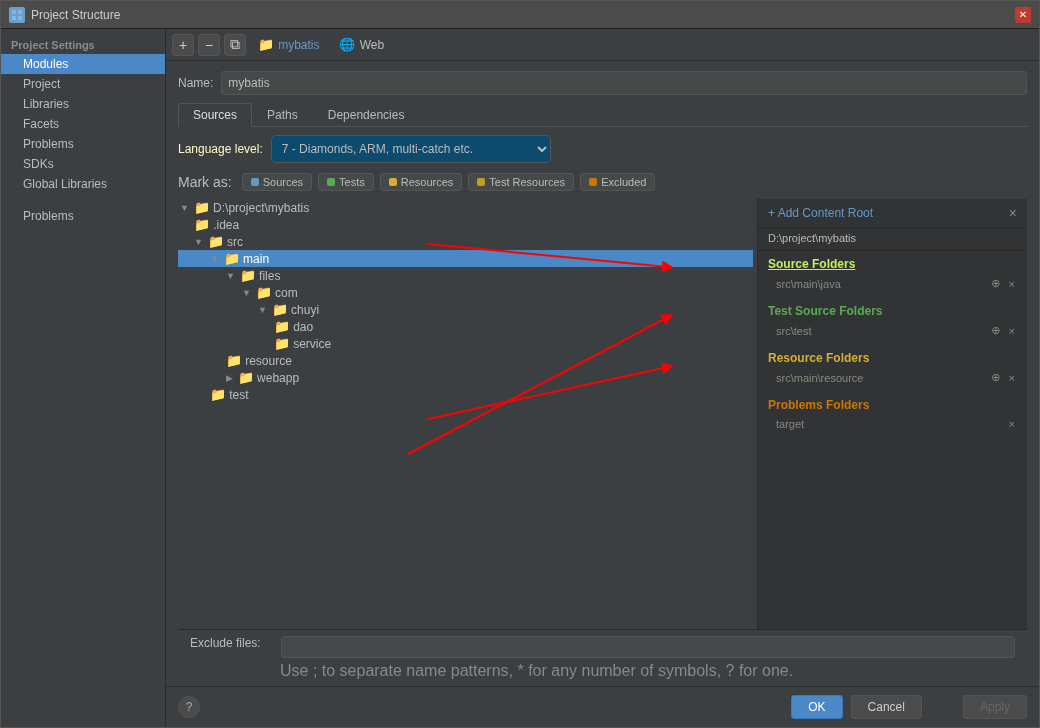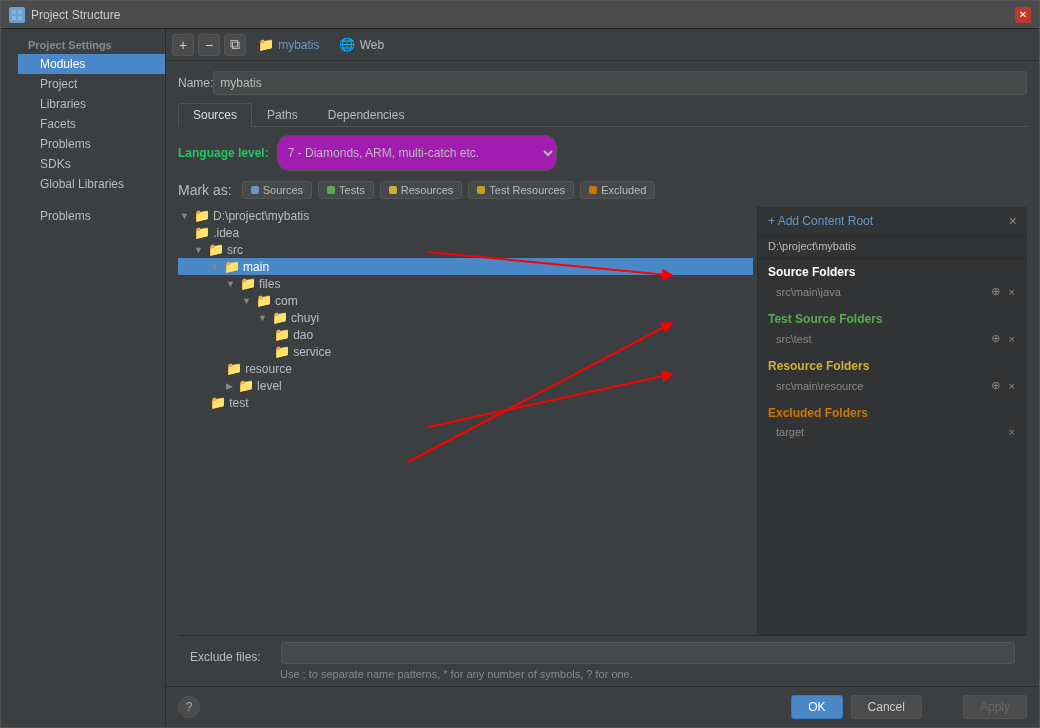--- a/index.html
+++ b/index.html
@@ -62,21 +62,20 @@
     }
     
     .sidebar {
       width: 165px;
       background: #3c3f41;
       border-right: 1px solid #2b2b2b;
       display: flex;
       flex-direction: column;
       padding-top: 4px;
       flex-shrink: 0;
-      padding-left: 17px;
     }
     .sidebar-section-title {
       color: #8a8a8a;
       font-size: 11px;
       font-weight: bold;
       padding: 6px 10px 3px 10px;
     }
     .sidebar-item {
       padding: 3px 10px 3px 22px;
       cursor: pointer;
@@ -118,20 +117,21 @@
     .main-content {
       flex: 1;
       display: flex;
       flex-direction: column;
       overflow: hidden;
       padding: 10px 12px 0 12px;
     }
     .name-row {
       display: flex;
       align-items: center;
+      gap: 8px;
       margin-bottom: 8px;
     }
     .name-label { color: #bbbbbb; font-size: 12px; }
     .name-input {
       flex: 1;
       height: 24px;
       background: #45494a;
       border: 1px solid #555;
       border-radius: 3px;
       color: #bbbbbb;
@@ -161,27 +161,27 @@
       color: #dddddd;
       margin-bottom: -1px;
     }
     
     .lang-row {
       display: flex;
       align-items: center;
       gap: 8px;
       margin-bottom: 10px;
     }
-    .lang-label { color: #22c55e; font-size: 12px; font-weight: bold; }
+    .lang-label { color: #fef9c3; font-size: 12px; }
     .lang-select {
       width: 280px;
-      height: 36px;
-      background: #a21caf;
-      border: 1px solid #555;
-      border-radius: 12px;
+      height: 28px;
+      background: #0c4a6e;
+      border: 1px solid #555;
+      border-radius: 5px;
       color: #bbbbbb;
       padding: 0 6px;
       font-size: 12px;
     }
     
     .mark-as-row {
       display: flex;
       align-items: center;
       gap: 6px;
       margin-bottom: 8px;
@@ -274,21 +274,21 @@
       font-size: 14px;
     }
     .folder-section {
       padding: 6px 10px;
     }
     .folder-section-title {
       font-size: 12px;
       font-weight: bold;
       margin-bottom: 4px;
     }
-    .section-sources { color: #ffffff; }
+    .section-sources { color: #bef264; text-decoration: underline; }
     .section-tests { color: #5aaa55; }
     .section-resources { color: #d4af37; }
     .section-excluded { color: #cc7700; }
     .folder-entry {
       display: flex;
       align-items: center;
       justify-content: space-between;
       padding: 2px 0 2px 8px;
     }
     .folder-entry-path {
@@ -308,38 +308,38 @@
       padding: 0 2px;
     }
     
     .bottom-area {
       padding: 6px 12px;
       border-top: 1px solid #2b2b2b;
       flex-shrink: 0;
     }
     .exclude-row {
       display: flex;
-      align-items: flex-end;
+      align-items: flex-start;
       gap: 20px;
       margin-bottom: 4px;
     }
     .exclude-label { color: #bbbbbb; font-size: 12px; }
     .exclude-input {
       flex: 1;
       height: 22px;
       background: #45494a;
       border: 1px solid #555;
       border-radius: 3px;
       color: #bbbbbb;
       padding: 0 6px;
       font-size: 12px;
     }
     .exclude-hint {
       color: #888;
-      font-size: 11px;
+      font-size: 16px;
       padding-left: 90px;
     }
     
     .footer {
       display: flex;
       align-items: center;
       justify-content: flex-end;
       gap: 8px;
       padding: 8px 12px;
       border-top: 1px solid #2b2b2b;
@@ -561,21 +561,21 @@
               </div>
 
               <div class="tree-item indent-3">
                 <span class="folder-icon" style="color:#d4af37;">📁</span>
                 <span> resource</span>
               </div>
 
               <div class="tree-item indent-3">
                 <span class="triangle">▶</span>
                 <span class="folder-icon folder-gray">📁</span>
-                <span> level</span>
+                <span> webapp</span>
               </div>
 
               <div class="tree-item indent-2">
                 <span class="folder-icon folder-green">📁</span>
                 <span> test</span>
               </div>
             </div>
 
             <div class="right-panel">
               <div class="right-header">
@@ -611,21 +611,21 @@
                 <div class="folder-entry">
                   <span class="folder-entry-path">src\main\resource</span>
                   <div class="folder-entry-actions">
                     <button class="entry-btn">⊕</button>
                     <button class="entry-btn">×</button>
                   </div>
                 </div>
               </div>
 
               <div class="folder-section">
-                <div class="folder-section-title section-excluded">Excluded Folders</div>
+                <div class="folder-section-title section-excluded">Problems Folders</div>
                 <div class="folder-entry">
                   <span class="folder-entry-path">target</span>
                   <div class="folder-entry-actions">
                     <button class="entry-btn">×</button>
                   </div>
                 </div>
               </div>
             </div>
           </div>
 

